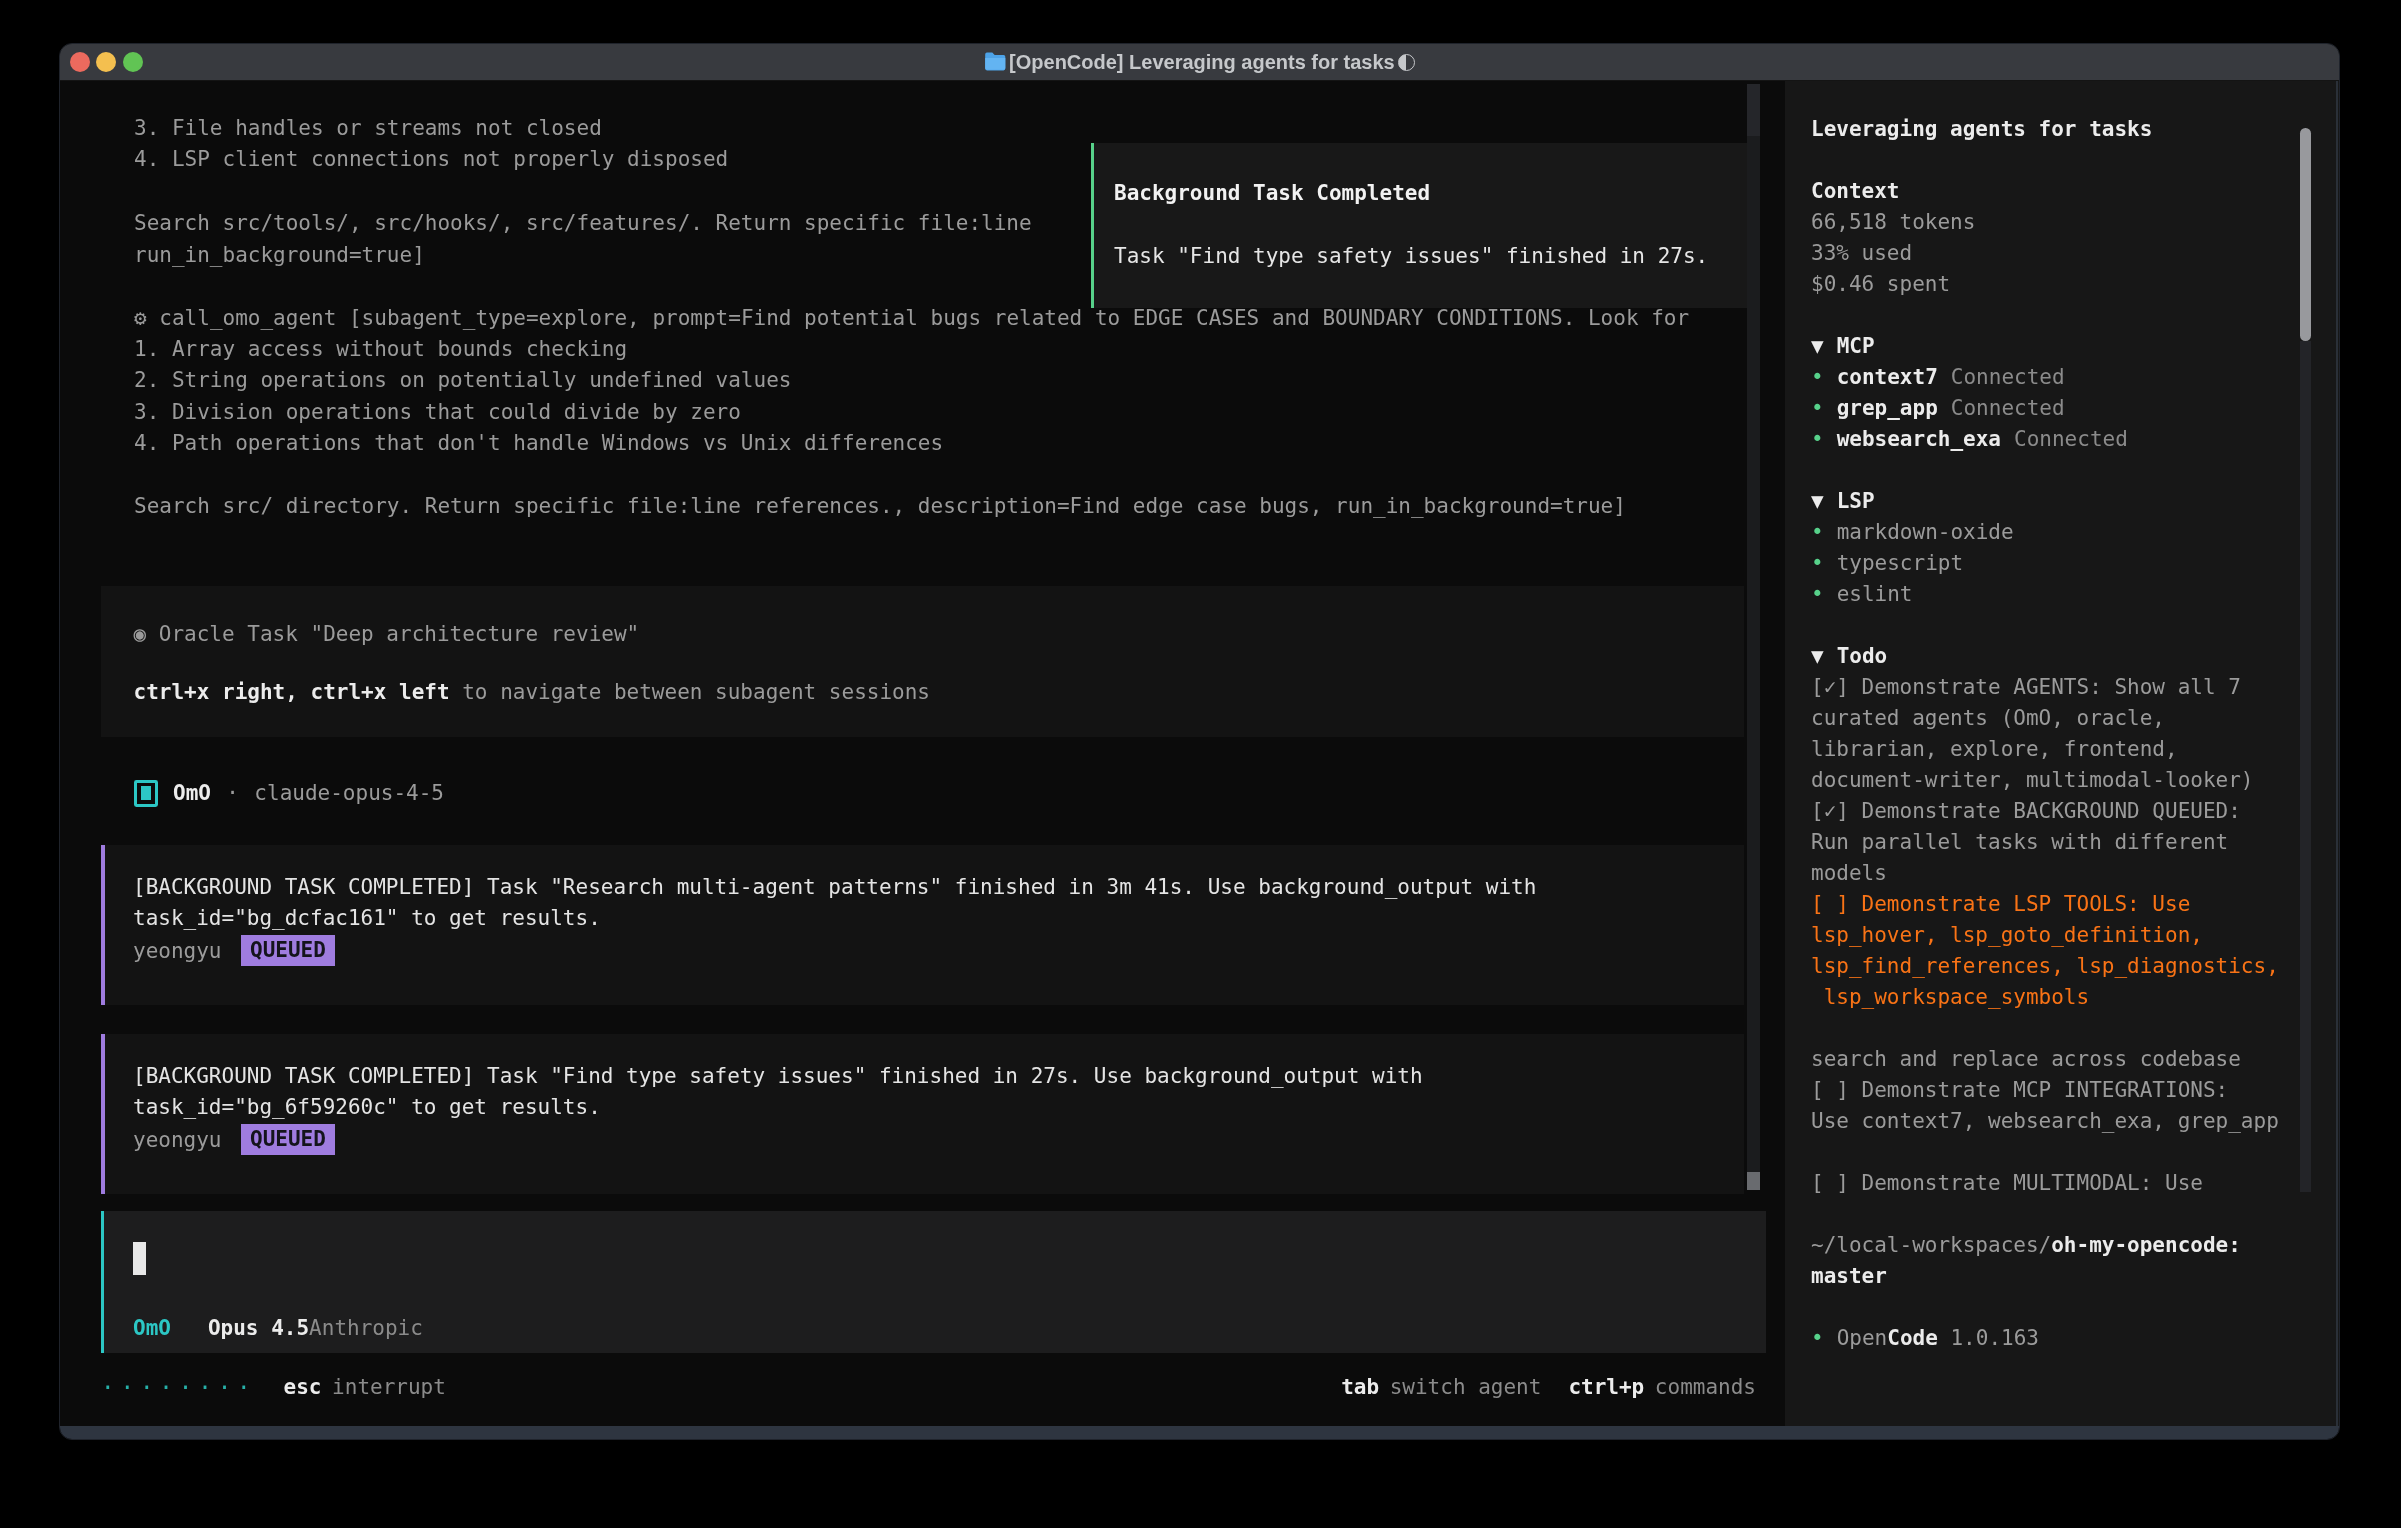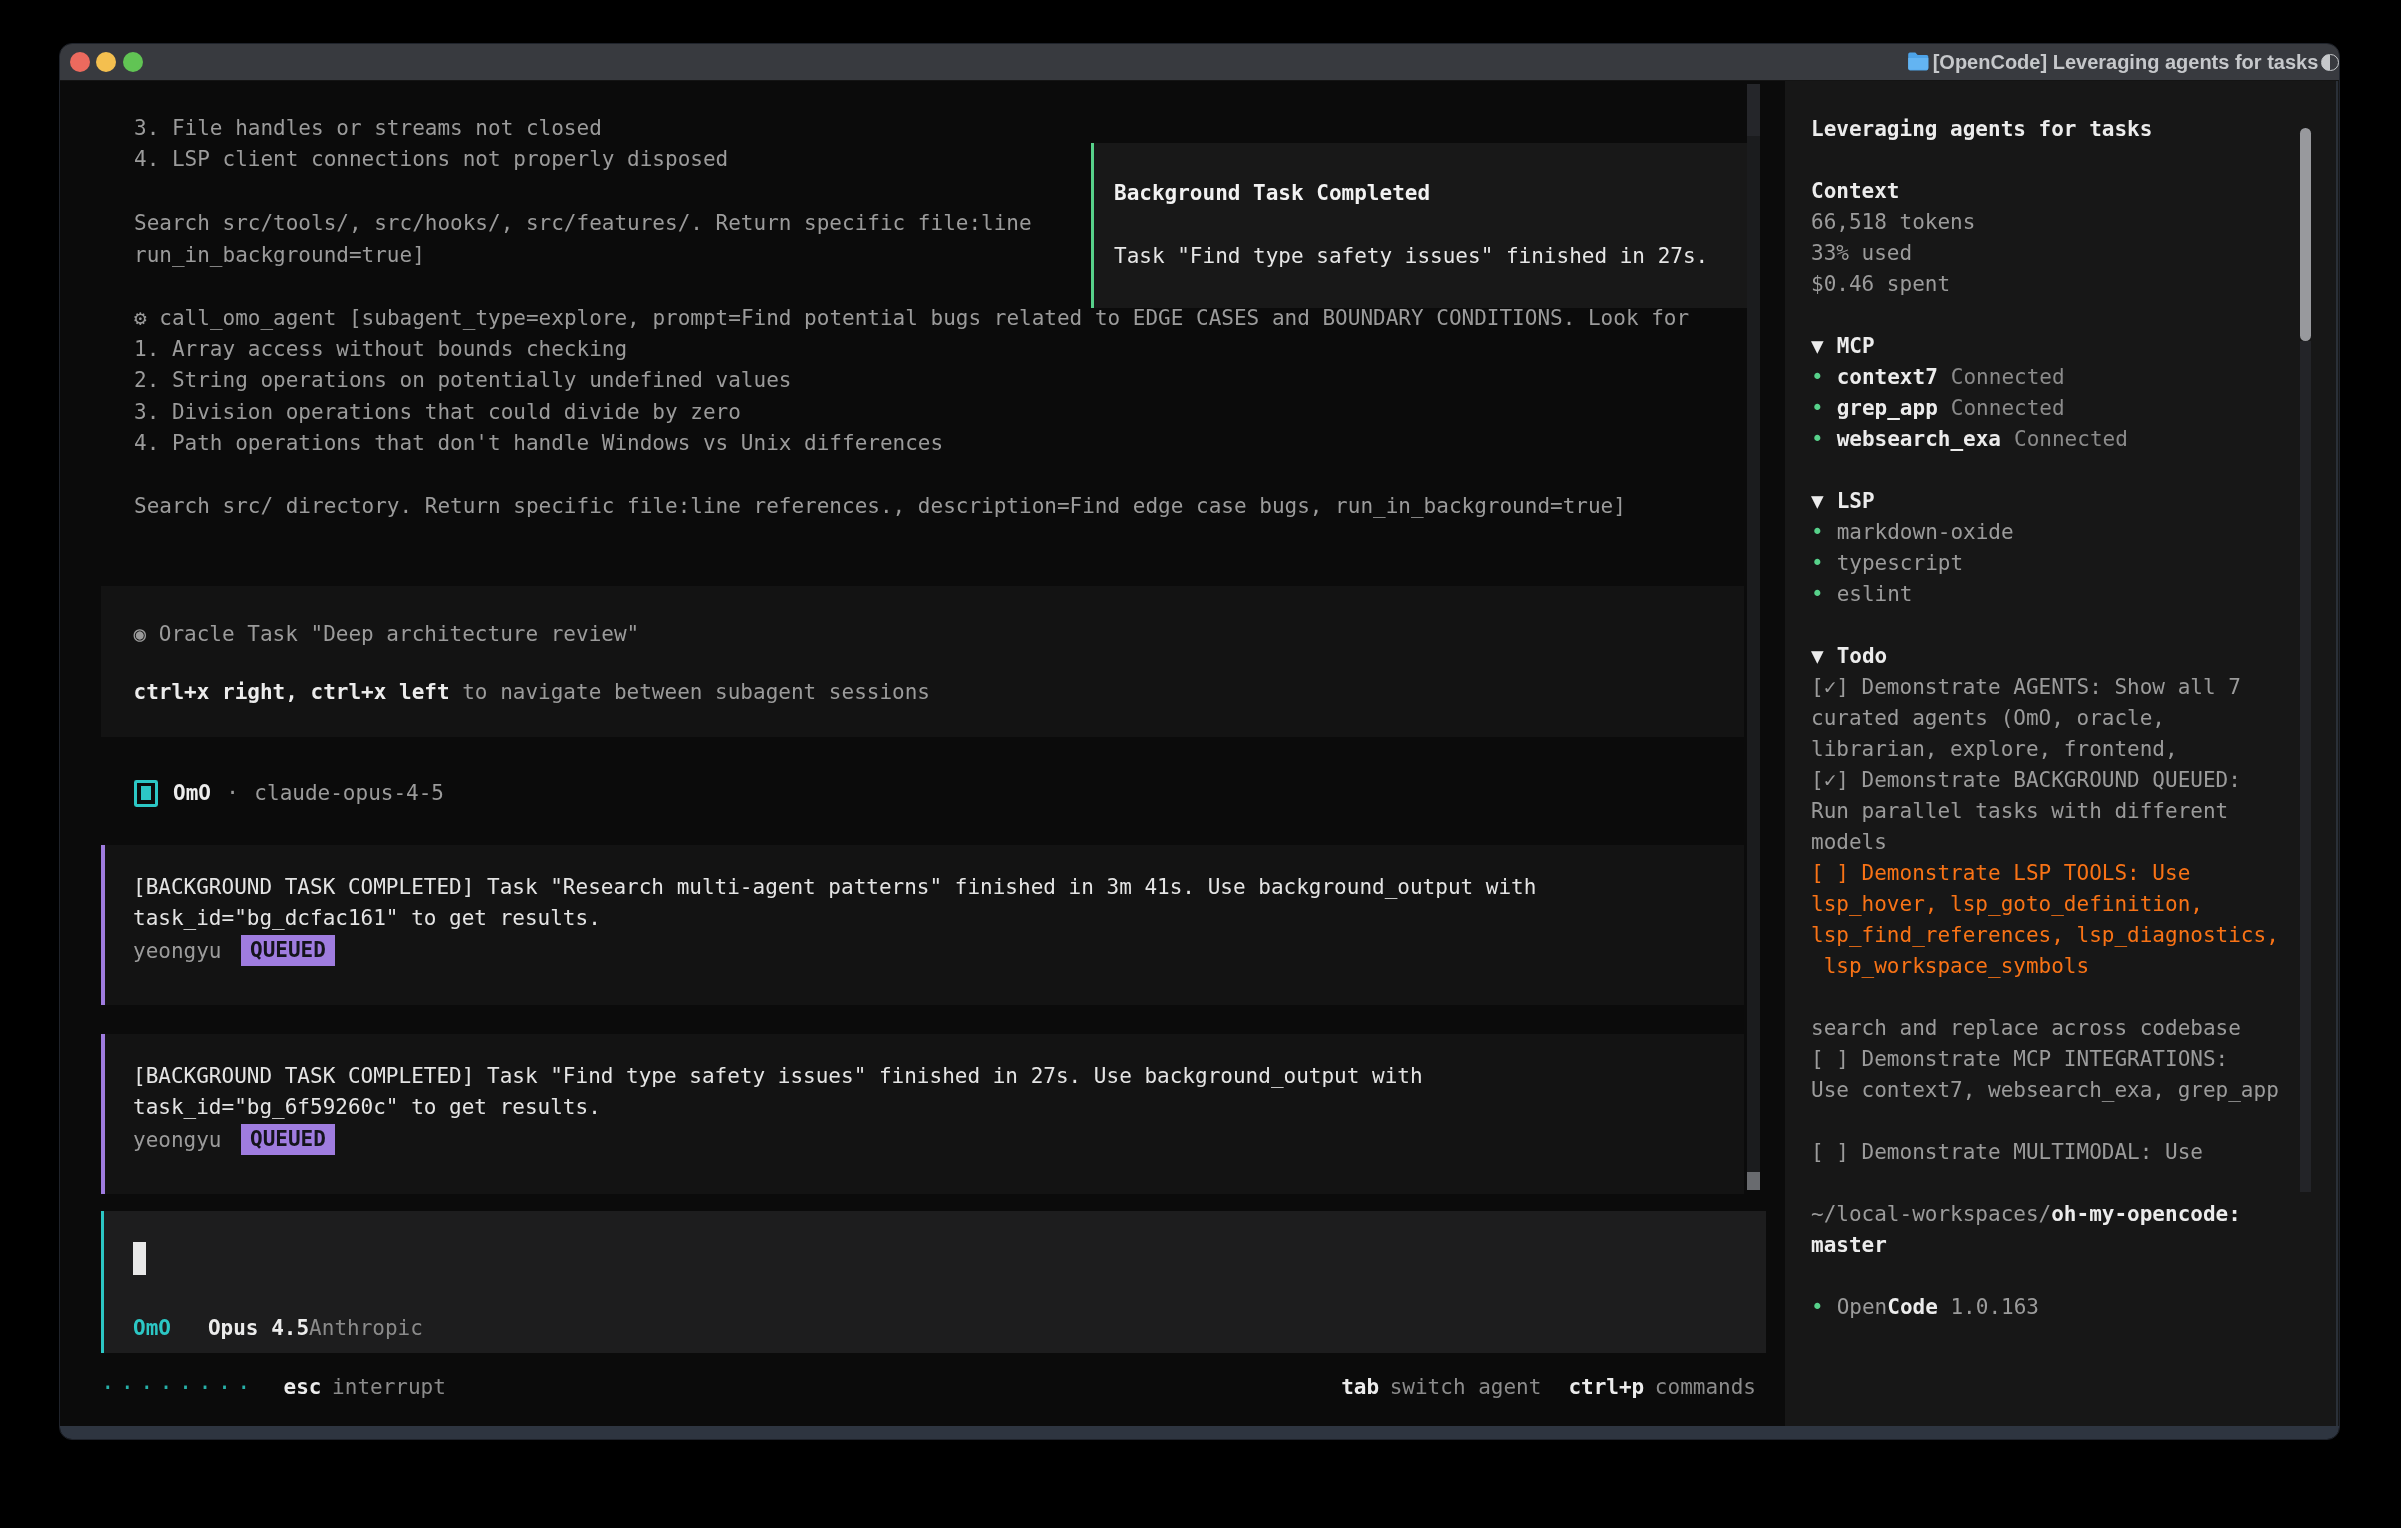--- a/index.html
+++ b/index.html
@@ -11,21 +11,21 @@
     box-shadow:0 17.7px 71px rgba(0,0,0,.85);border:0.6px solid #1f232b}
 
   
   .titlebar{position:absolute;left:0;top:0;width:100%;height:37px;background:#383a3f;
     border-bottom:1.2px solid #141414}
   .light{position:absolute;top:8.3px;width:20px;height:20px;border-radius:50%}
   .light.red{left:9.5px;background:#ec6a5e}
   .light.yellow{left:36px;background:#f4bf4f}
   .light.green{left:63px;background:#61c454}
   .title-wrap{position:absolute;left:0;top:0;width:100%;height:37px;
-    display:flex;align-items:center;justify-content:flex-end;gap:3px}
+    display:flex;align-items:center;justify-content:center;gap:3px}
   .title-text{font-family:"Liberation Sans",sans-serif;font-weight:bold;font-size:20px;color:#c6c8cb}
   .halfmoon{width:17.7px;height:17.7px;border-radius:50%;border:1.8px solid #c6c8cb;
     background:linear-gradient(90deg,#c6c8cb 50%,transparent 50%)}
 
   
   .tline{position:absolute;left:74px;height:31px;line-height:31px;font-size:21px;
     color:#9b9b9b;white-space:pre}
   .boldw{color:#ececec;font-weight:bold}
 
   
@@ -218,20 +218,21 @@
     <div class="sline"><span class="dot">•</span><span>markdown-oxide</span></div>
     <div class="sline"><span class="dot">•</span><span>typescript</span></div>
     <div class="sline"><span class="dot">•</span><span>eslint</span></div>
     <div class="sgap"></div>
 
     <div class="sline"><span class="tri">▼</span><span class="sbold">Todo</span></div>
     <div>
       <div class="sline">[✓] Demonstrate AGENTS: Show all 7</div>
       <div class="sline">curated agents (OmO, oracle,</div>
       <div class="sline">librarian, explore, frontend,</div>
+      <div class="sline">document-writer, multimodal-looker)</div>
     </div>
     <div>
       <div class="sline">[✓] Demonstrate BACKGROUND QUEUED:</div>
       <div class="sline">Run parallel tasks with different</div>
       <div class="sline">models</div>
     </div>
     <div>
       <div class="sline todo-green">[ ] Demonstrate LSP TOOLS: Use</div>
       <div class="sline todo-green">lsp_hover, lsp_goto_definition,</div>
       <div class="sline todo-green">lsp_find_references, lsp_diagnostics,</div>

